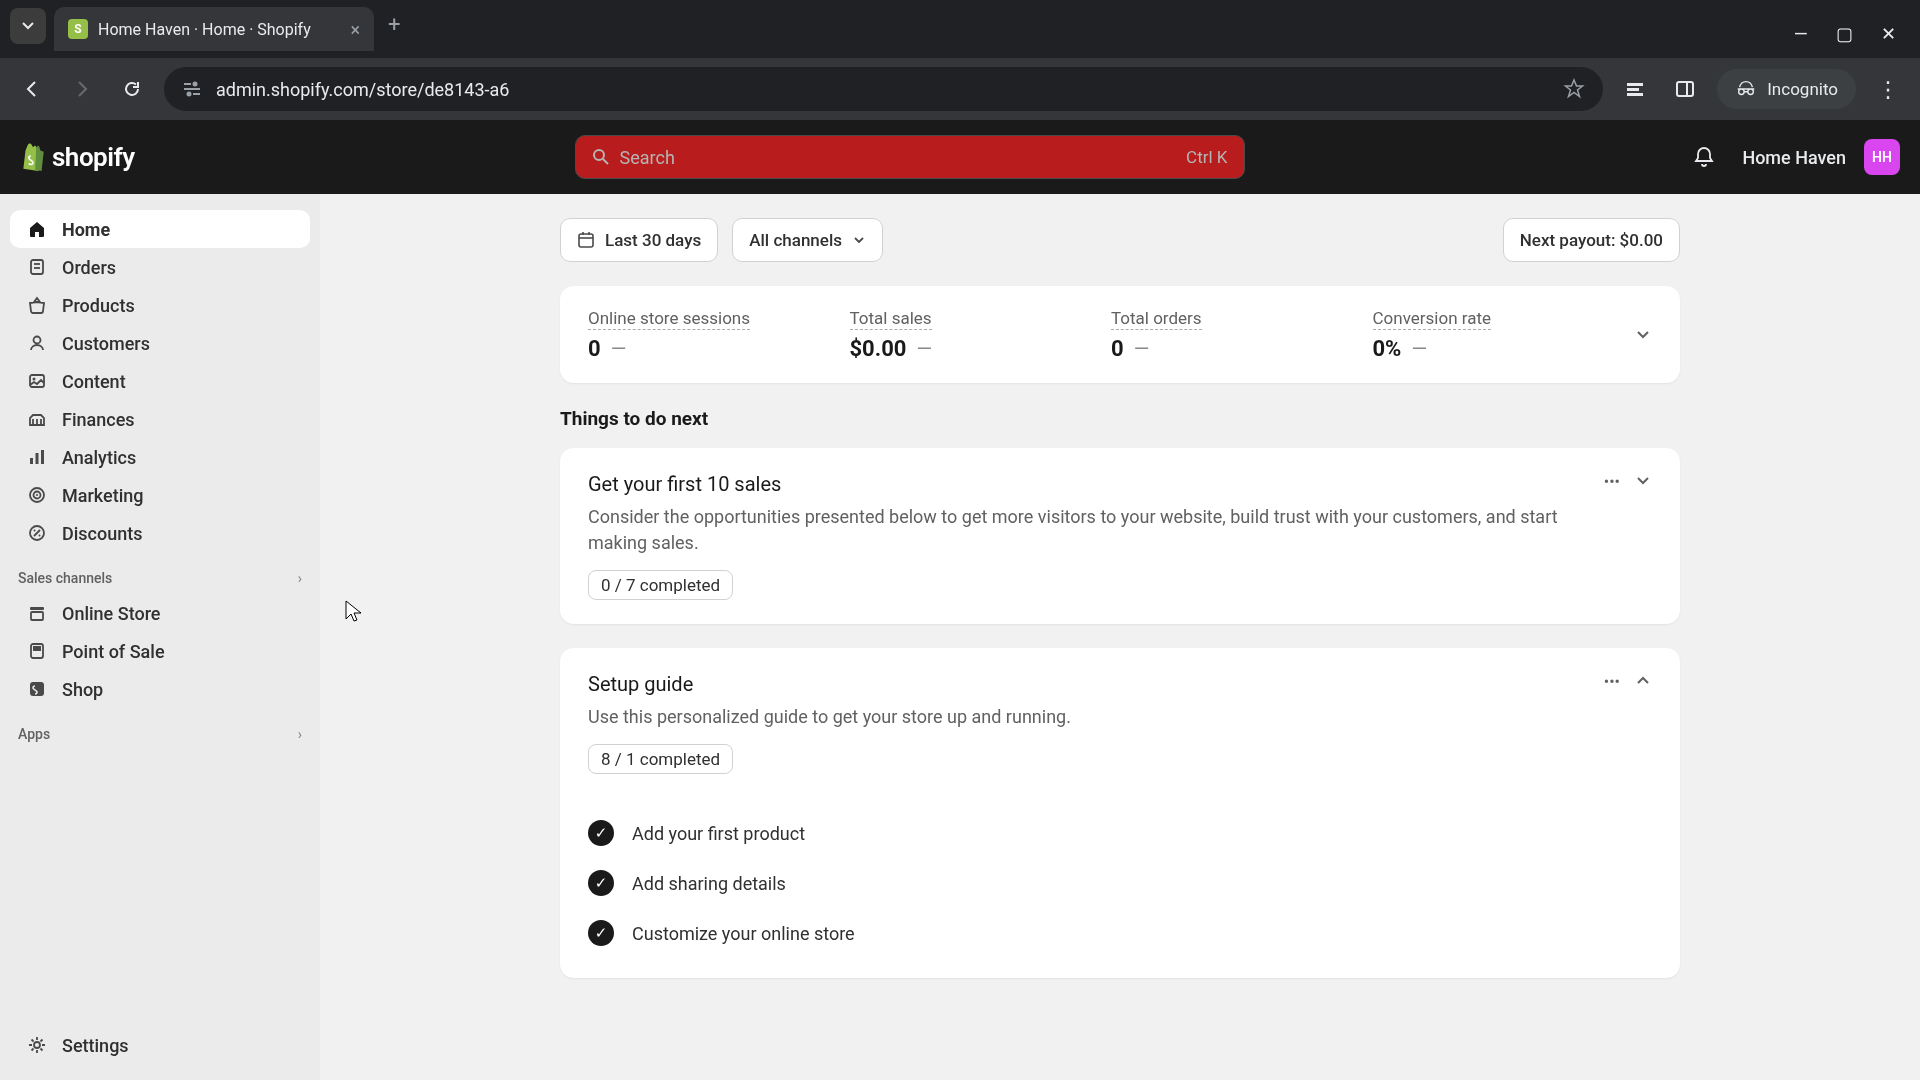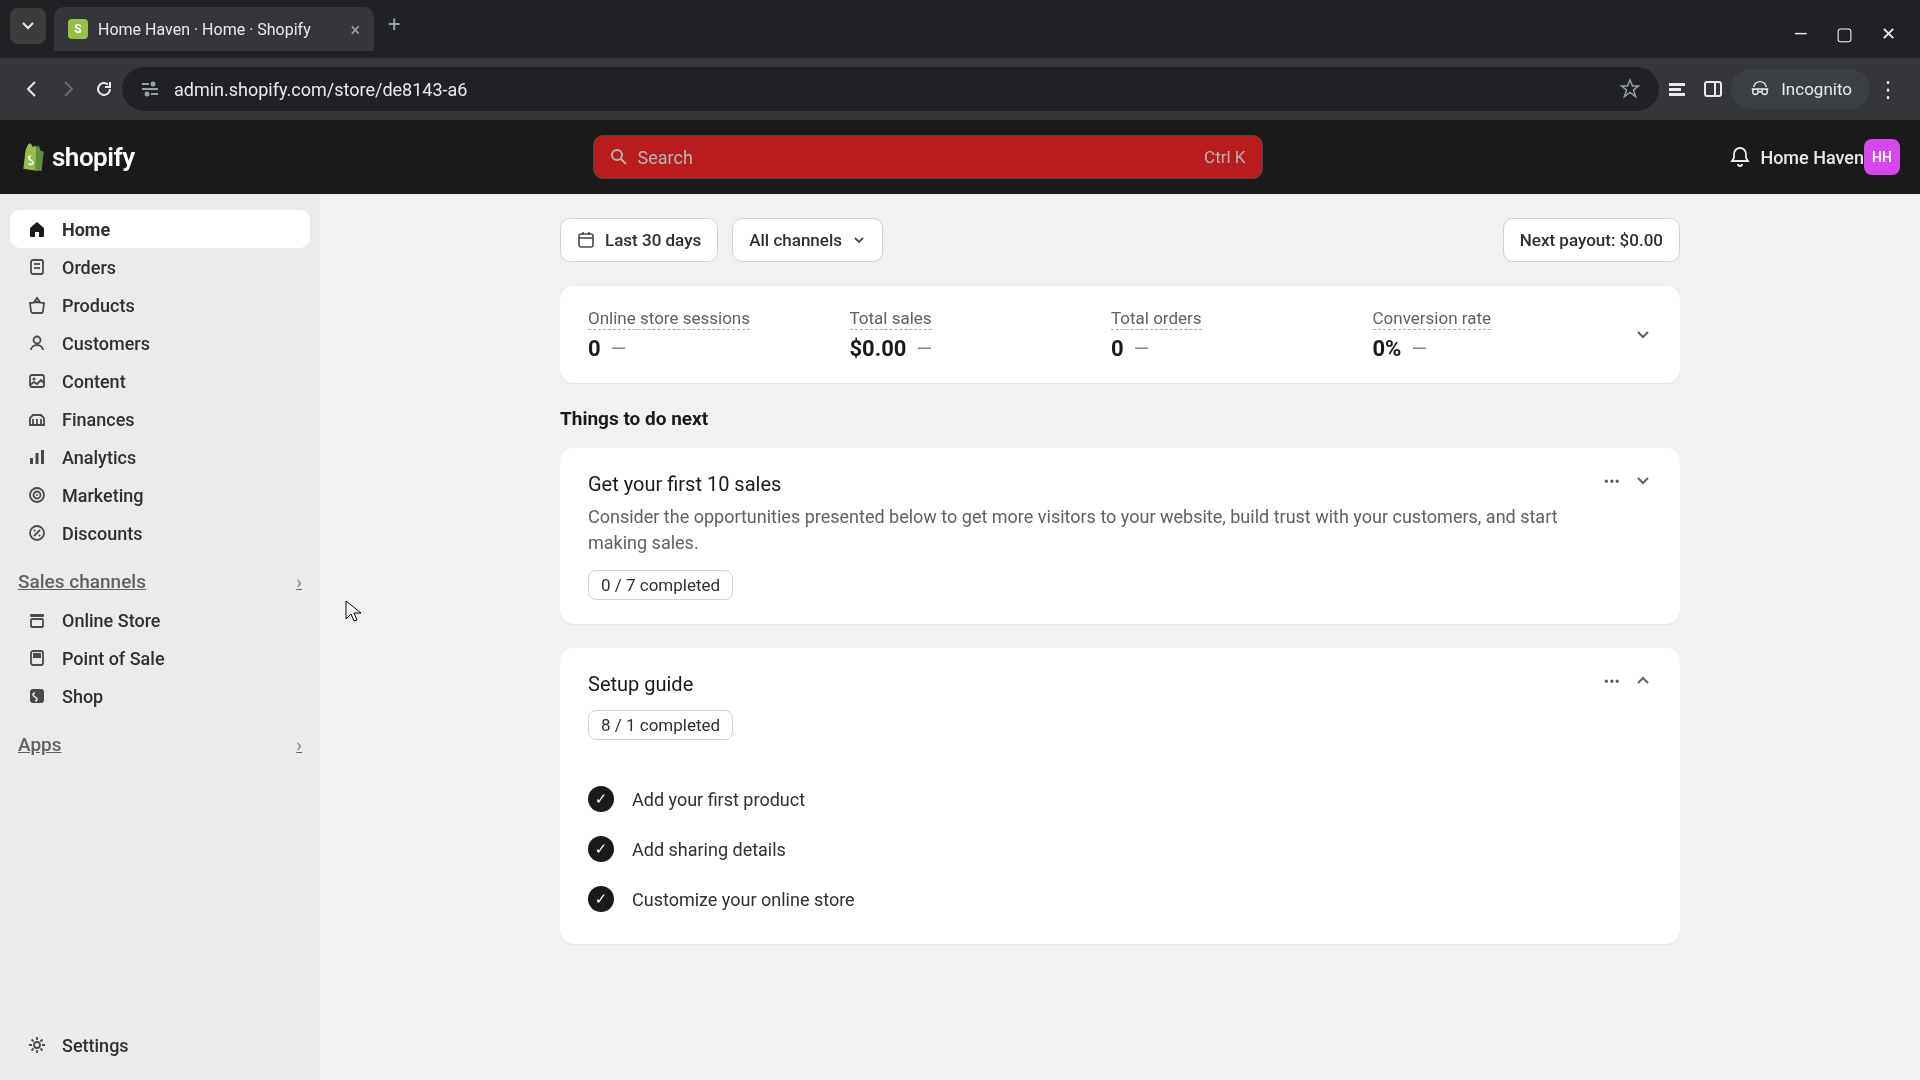--- a/index.html
+++ b/index.html
@@ -9,48 +9,48 @@
 .browser-chrome { background: #202124; height: 58px; display: flex; align-items: flex-end; }
 .tab-strip { display: flex; align-items: center; height: 58px; padding-left: 10px; }
 .tab-menu-btn { width: 36px; height: 36px; background: #3c3c3c; border-radius: 8px; margin: 0 8px 6px 0; display: flex; align-items: center; justify-content: center; }
 .browser-tab { background: #35363a; height: 44px; width: 320px; border-radius: 10px 10px 0 0; display: flex; align-items: center; padding: 0 14px; gap: 10px; color: #e8eaed; font-size: 16px; }
 .favicon { width: 20px; height: 20px; background: #96bf48; border-radius: 4px; display: flex; align-items: center; justify-content: center; font-size: 12px; color: #fff; font-weight: bold; }
 .tab-close { margin-left: auto; color: #9aa0a6; font-size: 18px; }
 .new-tab { color: #9aa0a6; font-size: 22px; margin-left: 14px; margin-bottom: 10px; }
 .window-controls { margin-left: auto; display: flex; gap: 28px; padding-right: 24px; color: #e8eaed; margin-bottom: 14px; }
 .window-controls span { font-size: 18px; }
 
-.toolbar { background: #35363a; height: 62px; display: flex; align-items: center; padding: 0 14px; }
+.toolbar { background: #35363a; height: 62px; display: flex; align-items: center; padding: 0 14px; gap: 14px; }
 .nav-btn { width: 36px; height: 36px; display: flex; align-items: center; justify-content: center; color: #9aa0a6; font-size: 22px; border-radius: 18px; }
 .nav-btn.enabled { color: #e8eaed; }
 .addr-bar { flex: 1; background: #202124; height: 44px; border-radius: 22px; display: flex; align-items: center; padding: 0 18px; color: #e8eaed; font-size: 18px; gap: 14px; }
 .addr-icon { color: #9aa0a6; }
 .addr-actions { margin-left: auto; display: flex; gap: 18px; color: #9aa0a6; }
 .incognito-pill { background: #3c4043; height: 40px; border-radius: 20px; padding: 0 18px; display: flex; align-items: center; gap: 10px; color: #e8eaed; font-size: 17px; }
 .incognito-icon { width: 22px; height: 22px; }
 
 
 .shopify-header { background: #1a1a1a; height: 74px; display: flex; align-items: center; padding: 0 20px; }
 .shopify-logo { display: flex; align-items: center; gap: 6px; }
 .shopify-logo-text { color: #fff; font-size: 26px; font-weight: 600; letter-spacing: -0.5px; }
 .shopify-bag { width: 26px; height: 30px; }
 .search-box { margin: 0 auto; width: 670px; height: 44px; background: #b91c1c; border: 1px solid #4a4a4a; border-radius: 10px; display: flex; align-items: center; padding: 0 16px; color: #b5b5b5; font-size: 18px; }
 .search-shortcut { margin-left: auto; font-size: 17px; }
-.header-right { display: flex; align-items: center; }
+.header-right { display: flex; align-items: center; gap: 18px; }
 .notif-btn { width: 40px; height: 40px; display: flex; align-items: center; justify-content: center; }
 .store-name { color: #e8eaed; font-size: 18px; font-weight: 500; }
 .store-avatar { width: 36px; height: 36px; background: #d946ef; border-radius: 8px; display: flex; align-items: center; justify-content: center; color: #fff; font-size: 14px; font-weight: 600; }
 
 
 .app-body { display: flex; height: calc(1080px - 58px - 62px - 74px); }
 .sidebar { width: 320px; background: #ebebeb; padding: 16px 10px; display: flex; flex-direction: column; }
 .nav-item { display: flex; align-items: center; gap: 14px; padding: 8px 16px; border-radius: 10px; color: #303030; font-size: 18px; font-weight: 500; cursor: pointer; }
 .nav-item.active { background: #fff; font-weight: 700; }
 .nav-icon { width: 22px; height: 22px; display: flex; align-items: center; justify-content: center; }
-.nav-section { color: #616161; font-size: 19px; font-weight: 500; padding: 18px 8px 8px; display: flex; align-items: flex-end; text-decoration: underline; }
+.nav-section { color: #616161; font-size: 14px; font-weight: 500; padding: 18px 8px 8px; display: flex; align-items: flex-end; }
 .nav-section-chevron { margin-left: auto; color: #8a8a8a; }
 .sidebar-footer { margin-top: auto; }
 
 .main { flex: 1; padding: 24px 60px; overflow-y: auto; }
 .main-inner { max-width: 1120px; margin: 0 auto; }
 .filter-row { display: flex; align-items: center; gap: 14px; margin-bottom: 24px; }
 .filter-pill { background: #fff; border: 1px solid #d1d1d1; border-radius: 10px; height: 44px; padding: 0 16px; display: flex; align-items: center; gap: 10px; font-size: 17px; color: #303030; font-weight: 500; }
 .filter-spacer { flex: 1; }
 
 .card { background: #fff; border-radius: 14px; box-shadow: 0 1px 2px rgba(0,0,0,0.06); margin-bottom: 24px; }
@@ -410,20 +410,21 @@
               </span>
           </div>
         </div>
       </div>
 
       <div class="card">
         <div class="guide-card">
           <div class="guide-header">
             <div style="flex:1">
               <div class="guide-title">Setup guide</div>
+              <div class="guide-desc">Use this personalized guide to get your store up and running.</div>
               <span class="progress-badge">8 / 1 completed</span>
             </div>
             <div class="guide-actions">
               <span>•••</span>
               <span>
                   <svg width="18" height="18" viewBox="0 0 18 18">
                     <path d="M4 11l5-5 5 5" stroke="#616161" stroke-width="2" fill="none"></path>
                   </svg>
                 </span>
             </div>

